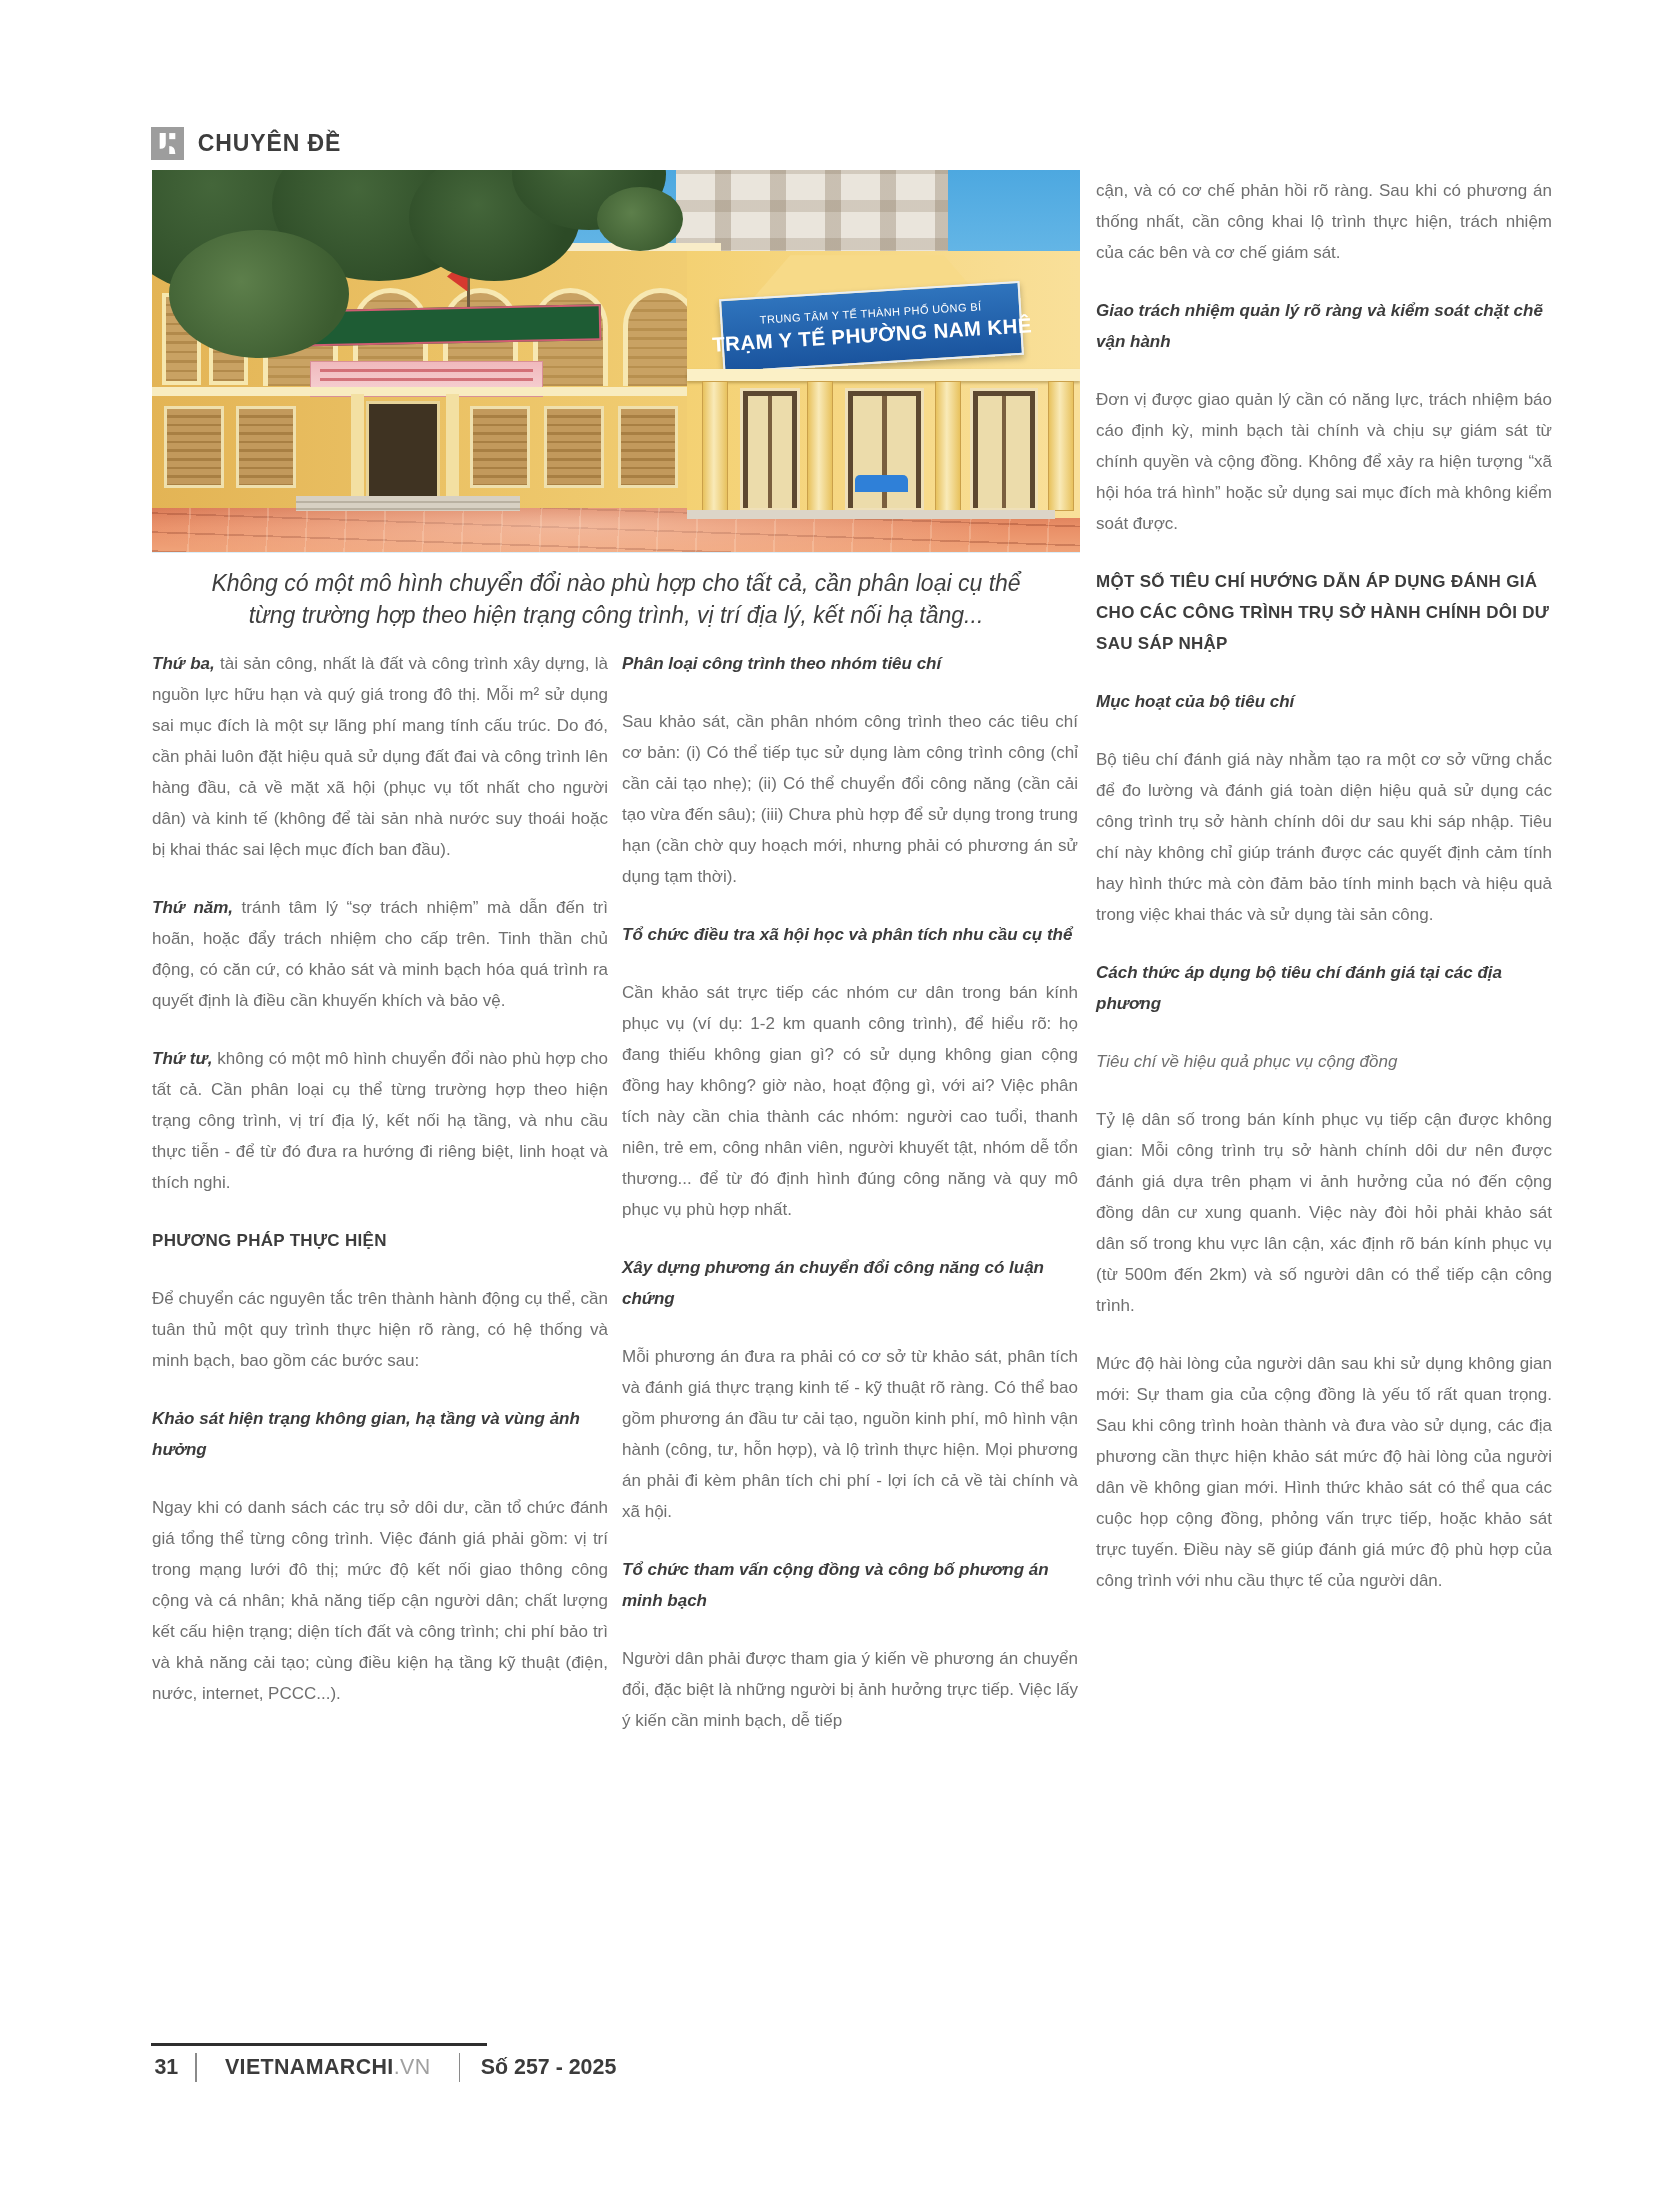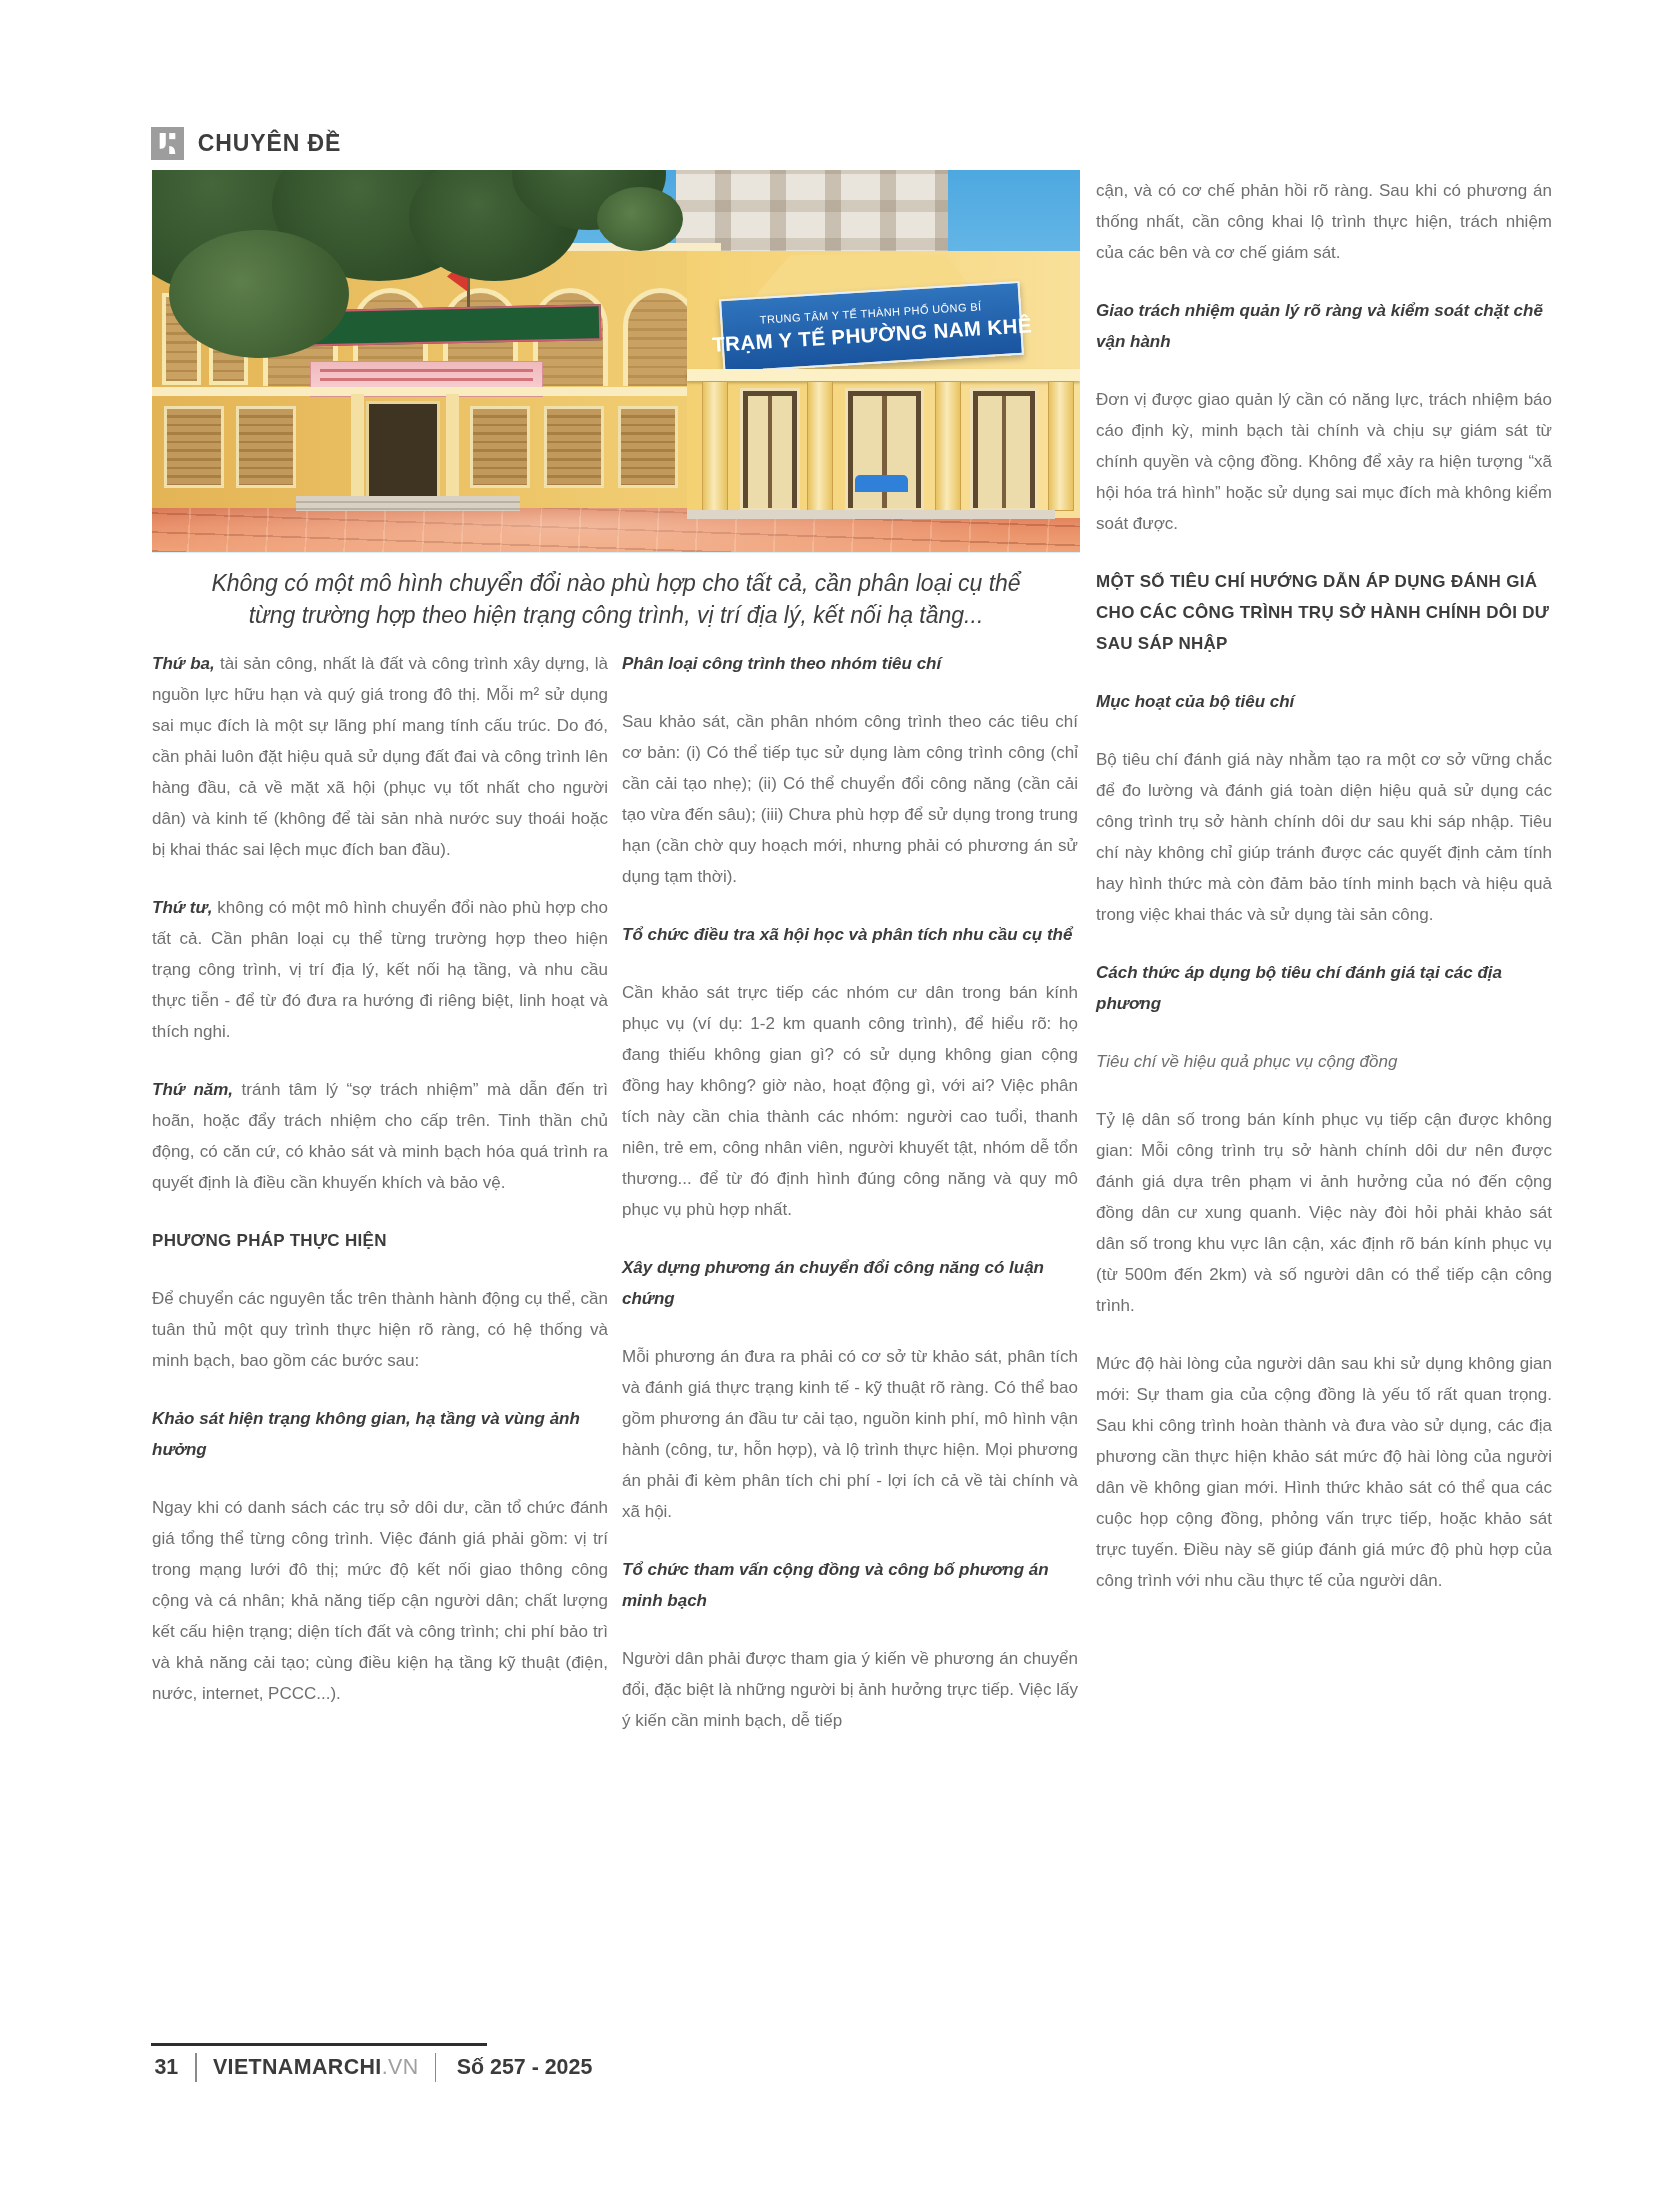--- a/index.html
+++ b/index.html
@@ -59,21 +59,21 @@
   .lead{font-weight:bold;font-style:italic;color:#3c3c3c;margin-top:7px;}
   .sec-h{font-weight:bold;color:#3c3c3c;margin:16px 0 27px 0;text-align:left;letter-spacing:0.3px;}
   .sub-h{font-weight:bold;font-style:italic;color:#3c3c3c;margin:0 0 27px 0;text-align:left;}
   .subsub-h{font-style:italic;color:#6f6f6f;margin:0 0 27px 0;text-align:left;}
 
   
   .footer-line{position:absolute;left:151px;top:2043px;width:336px;height:3.4px;background:#2e2e2e;}
   .footer{position:absolute;left:151px;top:2051px;height:33px;display:flex;align-items:center;font-size:21.4px;color:#3b3b3b;}
   .fnum{font-weight:bold;padding:0 17px 0 3.4px;}
   .fdiv{width:1.7px;height:29px;background:#8a8a8a;}
-  .fbrand{padding:0 16px;display:flex;align-items:baseline;}
+  .fbrand{padding:0 28px;display:flex;align-items:baseline;}
   .fbrand-main{font-weight:bold;letter-spacing:0.4px;}
   .fbrand-suffix{color:#a0a0a0;letter-spacing:0.4px;}
   .fissue{font-weight:bold;padding:0 3.4px 0 20.5px;}
 </style>
 </head>
 <body>
 
 <div class="page">
 
   <div class="kicker">
@@ -149,22 +149,22 @@
     <div class="ph leaf" style="left:257px;top:-17px;width:171px;height:128px;"></div>
     <div class="ph leaf leaf-lt" style="left:17px;top:60px;width:180px;height:128px;"></div>
     <div class="ph leaf" style="left:360px;top:-51px;width:154px;height:111px;"></div>
     <div class="ph leaf leaf-lt" style="left:445px;top:17px;width:86px;height:64px;"></div>
   </div>
 
   <div class="caption">Không có một mô hình chuyển đổi nào phù hợp cho tất cả, cần phân loại cụ thể từng trường hợp theo hiện trạng công trình, vị trí địa lý, kết nối hạ tầng...</div>
 
   <div class="col col1">
     <p><span class="lead">Thứ ba,</span><span> tài sản công, nhất là đất và công trình xây dựng, là nguồn lực hữu hạn và quý giá trong đô thị. Mỗi m² sử dụng sai mục đích là một sự lãng phí mang tính cấu trúc. Do đó, cần phải luôn đặt hiệu quả sử dụng đất đai và công trình lên hàng đầu, cả về mặt xã hội (phục vụ tốt nhất cho người dân) và kinh tế (không để tài sản nhà nước suy thoái hoặc bị khai thác sai lệch mục đích ban đầu).</span></p>
+    <p><span class="lead">Thứ năm,</span><span> tránh tâm lý “sợ trách nhiệm” mà dẫn đến trì hoãn, hoặc đẩy trách nhiệm cho cấp trên. Tinh thần chủ động, có căn cứ, có khảo sát và minh bạch hóa quá trình ra quyết định là điều cần khuyến khích và bảo vệ.</span></p>
     <p><span class="lead">Thứ tư,</span><span> không có một mô hình chuyển đổi nào phù hợp cho tất cả. Cần phân loại cụ thể từng trường hợp theo hiện trạng công trình, vị trí địa lý, kết nối hạ tầng, và nhu cầu thực tiễn - để từ đó đưa ra hướng đi riêng biệt, linh hoạt và thích nghi.</span></p>
-    <p><span class="lead">Thứ năm,</span><span> tránh tâm lý “sợ trách nhiệm” mà dẫn đến trì hoãn, hoặc đẩy trách nhiệm cho cấp trên. Tinh thần chủ động, có căn cứ, có khảo sát và minh bạch hóa quá trình ra quyết định là điều cần khuyến khích và bảo vệ.</span></p>
     <div class="sec-h">PHƯƠNG PHÁP THỰC HIỆN</div>
     <p>Để chuyển các nguyên tắc trên thành hành động cụ thể, cần tuân thủ một quy trình thực hiện rõ ràng, có hệ thống và minh bạch, bao gồm các bước sau:</p>
     <div class="sub-h">Khảo sát hiện trạng không gian, hạ tầng và vùng ảnh hưởng</div>
     <p>Ngay khi có danh sách các trụ sở dôi dư, cần tổ chức đánh giá tổng thể từng công trình. Việc đánh giá phải gồm: vị trí trong mạng lưới đô thị; mức độ kết nối giao thông công cộng và cá nhân; khả năng tiếp cận người dân; chất lượng kết cấu hiện trạng; diện tích đất và công trình; chi phí bảo trì và khả năng cải tạo; cùng điều kiện hạ tầng kỹ thuật (điện, nước, internet, PCCC...).</p>
   </div>
 
   <div class="col col2">
     <div class="sub-h">Phân loại công trình theo nhóm tiêu chí</div>
     <p>Sau khảo sát, cần phân nhóm công trình theo các tiêu chí cơ bản: (i) Có thể tiếp tục sử dụng làm công trình công (chỉ cần cải tạo nhẹ); (ii) Có thể chuyển đổi công năng (cần cải tạo vừa đến sâu); (iii) Chưa phù hợp để sử dụng trong trung hạn (cần chờ quy hoạch mới, nhưng phải có phương án sử dụng tạm thời).</p>
     <div class="sub-h">Tổ chức điều tra xã hội học và phân tích nhu cầu cụ thể</div>

